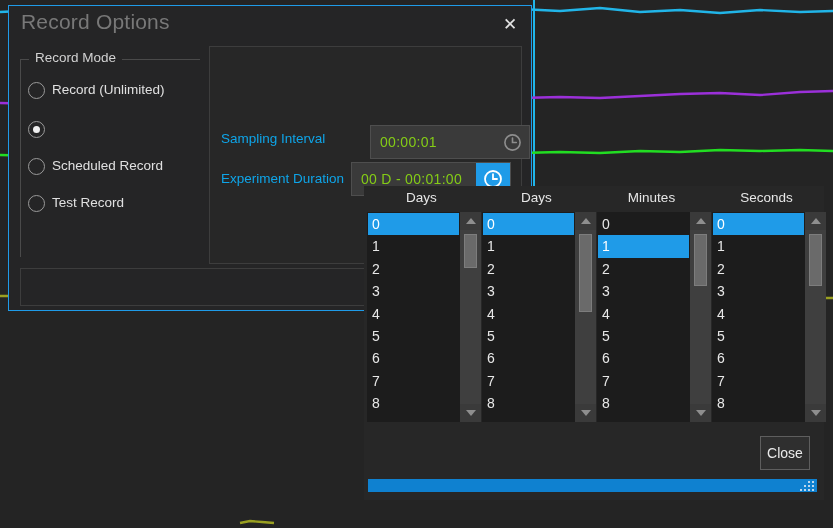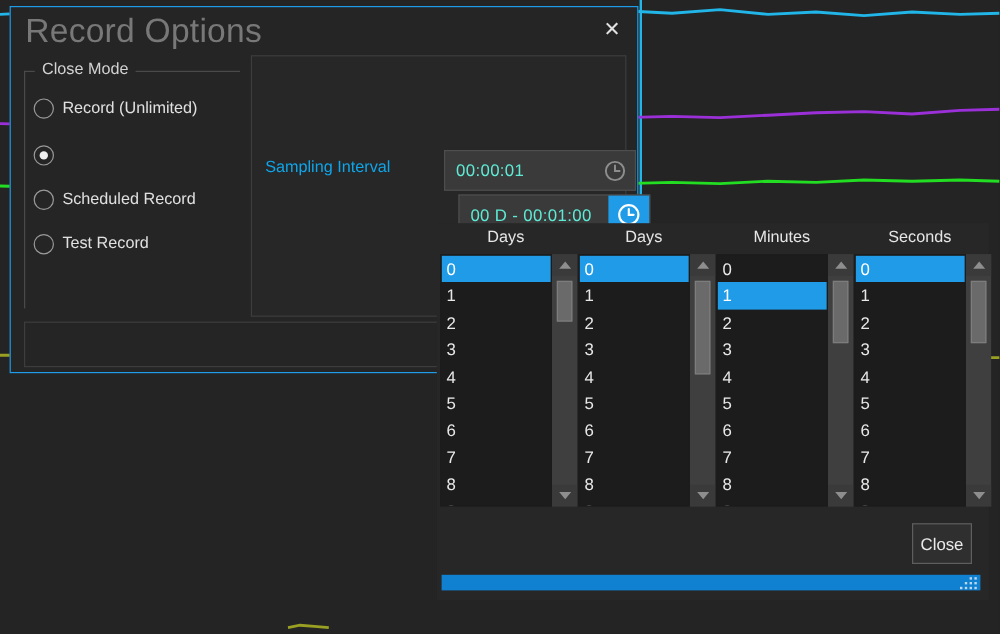--- a/index.html
+++ b/index.html
@@ -15,21 +15,21 @@
   #chart-bg svg{display:block;}
 
   
   #record-dialog{
     position:absolute;left:8px;top:5px;width:524px;height:306px;
     background:#252526;border:1px solid #1f9be8;box-sizing:border-box;
   }
   #dlg-titlebar{position:relative;height:36px;}
   #dlg-title{
     position:absolute;left:12px;top:4px;
-    font-size:28px;color:#787878;letter-spacing:.2px;
+    font-size:21px;color:#787878;letter-spacing:.2px;
   }
   #dlg-close{
     position:absolute;right:10px;top:8px;width:22px;height:22px;
     color:#e2e2e2;font-size:17px;line-height:22px;text-align:center;
     cursor:pointer;font-family:"Liberation Sans",sans-serif;
   }
 
   
   #record-mode-group{
     position:absolute;left:11px;top:44px;width:180px;height:207px;
@@ -61,21 +61,21 @@
   #settings-panel{
     position:absolute;left:200px;top:40px;width:313px;height:218px;
     border:1px solid #3d3d3d;box-sizing:border-box;background:#272727;
   }
   .field-label{position:absolute;font-size:13.5px;color:#0ea5e9;white-space:nowrap;}
   .time-field{
     position:absolute;height:34px;background:#3a3a3a;border:1px solid #4e4e4e;
     box-sizing:border-box;display:flex;align-items:center;
   }
   .time-field .tf-val{
-    flex:1;padding-left:9px;font-size:14px;color:#5eead4;letter-spacing:.3px;
+    flex:1;padding-left:9px;font-size:14px;color:#84cc16;letter-spacing:.3px;
   }
   .tf-btn{
     width:34px;height:32px;display:flex;align-items:center;justify-content:center;
     flex:0 0 auto;cursor:pointer;
   }
   .tf-btn.active{background:#1f9be8;}
 
   
   #action-bar{
     position:absolute;left:11px;top:262px;width:502px;height:38px;
@@ -153,21 +153,21 @@
 <div id="record-dialog">
 
   <div id="dlg-titlebar">
     <div id="dlg-title">Record Options</div>
     <div id="dlg-close">✕</div>
   </div>
 
   <div id="record-mode-group">
     <div class="gb-line"></div>
     <div class="gb-side"></div>
-    <div id="record-mode-legend">Close Mode</div>
+    <div id="record-mode-legend">Record Mode</div>
 
     <div class="radio-row" style="top:32px">
       <span class="radio-mark"></span>
       <span class="radio-label">Record (Unlimited)</span>
     </div>
     <div class="radio-row" style="top:71px">
       <span class="radio-mark sel"></span>
     </div>
     <div class="radio-row" style="top:108px">
       <span class="radio-mark"></span>
@@ -185,21 +185,22 @@
   <div class="time-field" style="left:361px;top:119px;width:160px;">
     <span class="tf-val">00:00:01</span>
     <span class="tf-btn">
       <svg width="19" height="19" viewBox="0 0 20 20">
           <circle cx="10" cy="10" r="8" fill="none" stroke="#8d8d8d" stroke-width="1.7"></circle>
           <path d="M10 5.2 V10 H14" fill="none" stroke="#8d8d8d" stroke-width="1.7" stroke-linecap="round"></path>
         </svg>
     </span>
   </div>
 
-  <div class="time-field" style="left:373px;top:156px;width:160px;">
+  <div class="field-label" style="left:212px;top:165px;">Experiment Duration</div>
+  <div class="time-field" style="left:342px;top:156px;width:160px;">
     <span class="tf-val">00 D - 00:01:00</span>
     <span class="tf-btn active">
       <svg width="20" height="20" viewBox="0 0 20 20">
           <circle cx="10" cy="10" r="8" fill="none" stroke="#ffffff" stroke-width="1.8"></circle>
           <path d="M10 5.2 V10 H14" fill="none" stroke="#ffffff" stroke-width="1.8" stroke-linecap="round"></path>
         </svg>
     </span>
   </div>
 
   <div id="action-bar">

